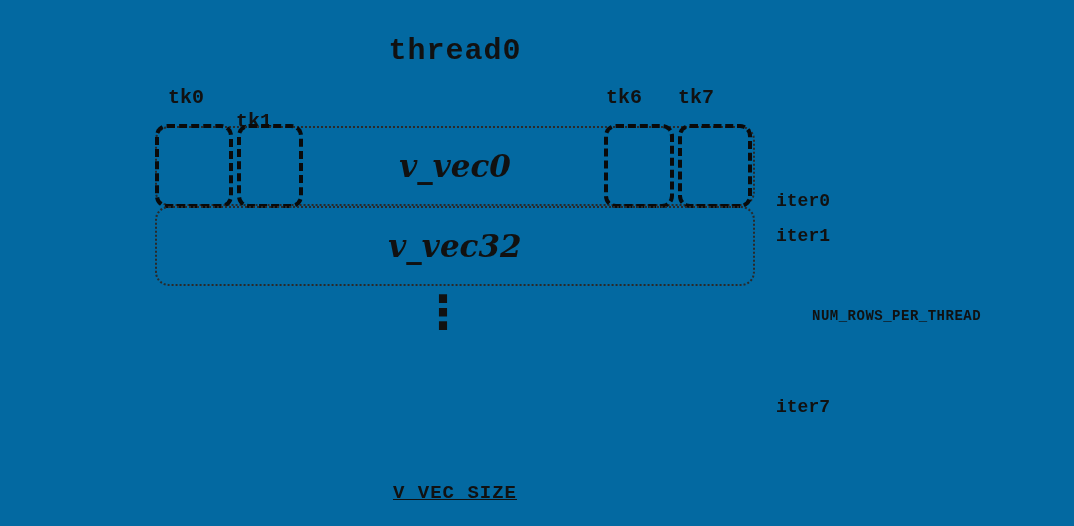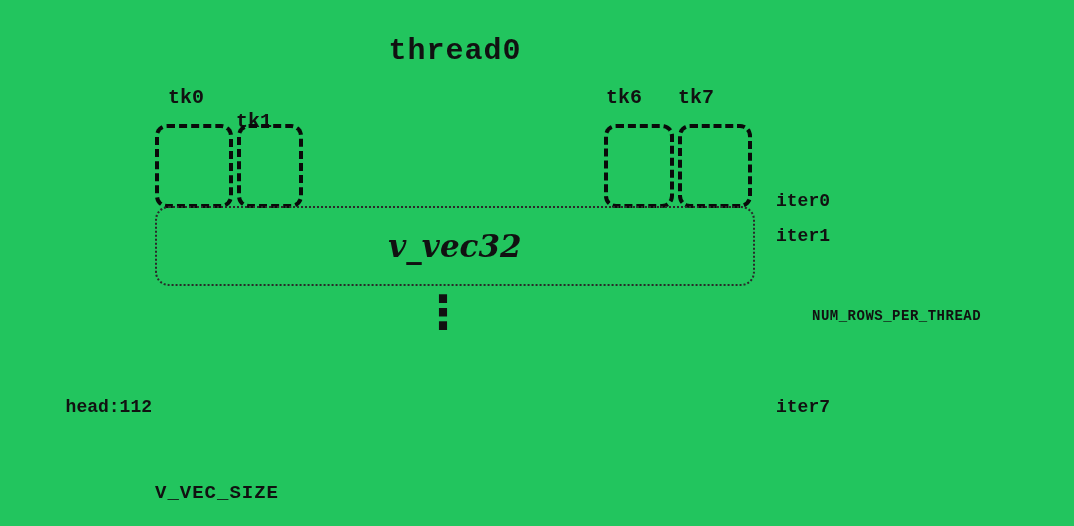--- a/index.html
+++ b/index.html
@@ -4,21 +4,21 @@
 <style>
   html, body {
     margin: 0;
     padding: 0;
     background: #ffffff;
   }
   #canvas {
     position: relative;
     width: 1074px;
     height: 526px;
-    background: #22c55e;
+    background: #0369a1;
     font-family: "Liberation Mono", "DejaVu Sans Mono", monospace;
     color: #111111;
     overflow: hidden;
   }
   .abs { position: absolute; }
 
   .title {
     left: 155px; top: 34px; width: 600px;
     text-align: center;
     font-size: 30px;
@@ -101,50 +101,53 @@
   .num-rows-label {
     left: 812px; top: 308px;
     font-size: 14px;
     font-weight: bold;
     letter-spacing: 0.5px;
     white-space: nowrap;
   }
 
   .bottom-label {
     left: 155px; top: 482px; width: 600px;
-    text-align: left;
+    text-align: center;
     font-size: 19px;
     font-weight: bold;
     letter-spacing: 1px;
+    text-decoration: underline;
   }
 </style>
 </head>
 <body>
 
 <div id="canvas">
 
   <div class="abs title">thread0</div>
 
   <div class="abs tk-label tk0">tk0</div>
   <div class="abs tk-label tk1">tk1</div>
   <div class="abs tk-label tk6">tk6</div>
   <div class="abs tk-label tk7">tk7</div>
 
+  <div class="abs vec-row row0">
+    <span class="vec-label">v_vec0</span>
+  </div>
 
   <div class="abs tk-box tkb0"></div>
   <div class="abs tk-box tkb1"></div>
   <div class="abs tk-box tkb2"></div>
   <div class="abs tk-box tkb3"></div>
 
   <div class="abs vec-row row1">
     <span class="vec-label">v_vec32</span>
   </div>
 
 
-  <div class="abs head-label head2">head:112</div>
 
   <div class="abs iter-label iter0">iter0</div>
   <div class="abs iter-label iter1">iter1</div>
   <div class="abs iter-label iter2">iter7</div>
 
   <div class="abs v-ellipsis">⋮</div>
 
   <div class="abs num-rows-label">NUM_ROWS_PER_THREAD</div>
 
   <div class="abs bottom-label">V_VEC_SIZE</div>

